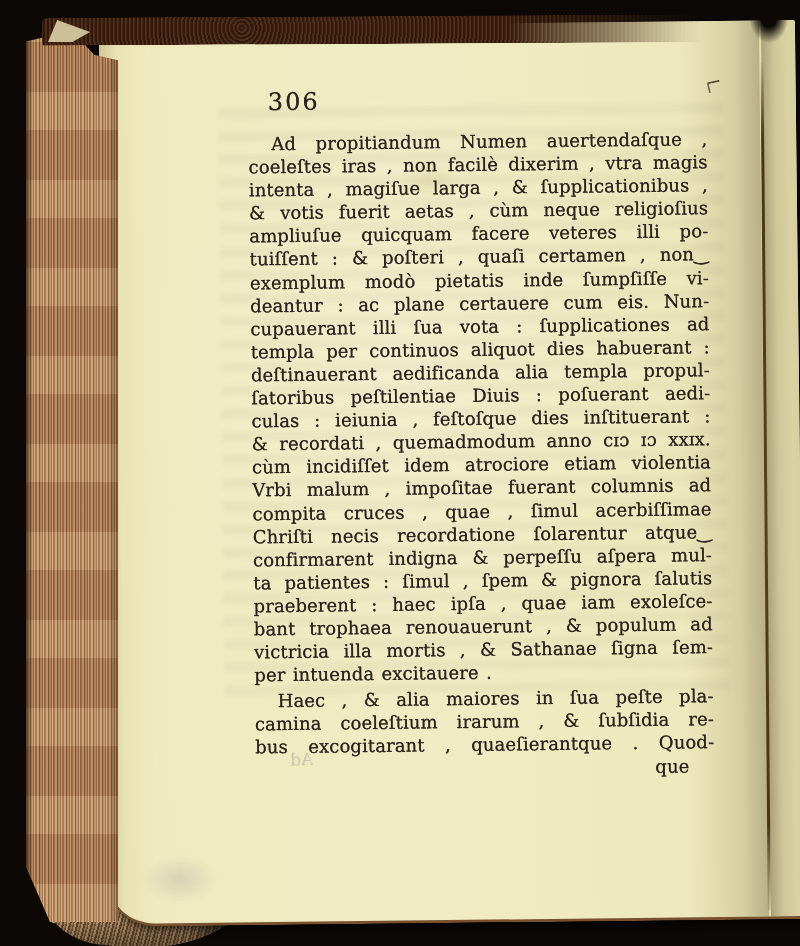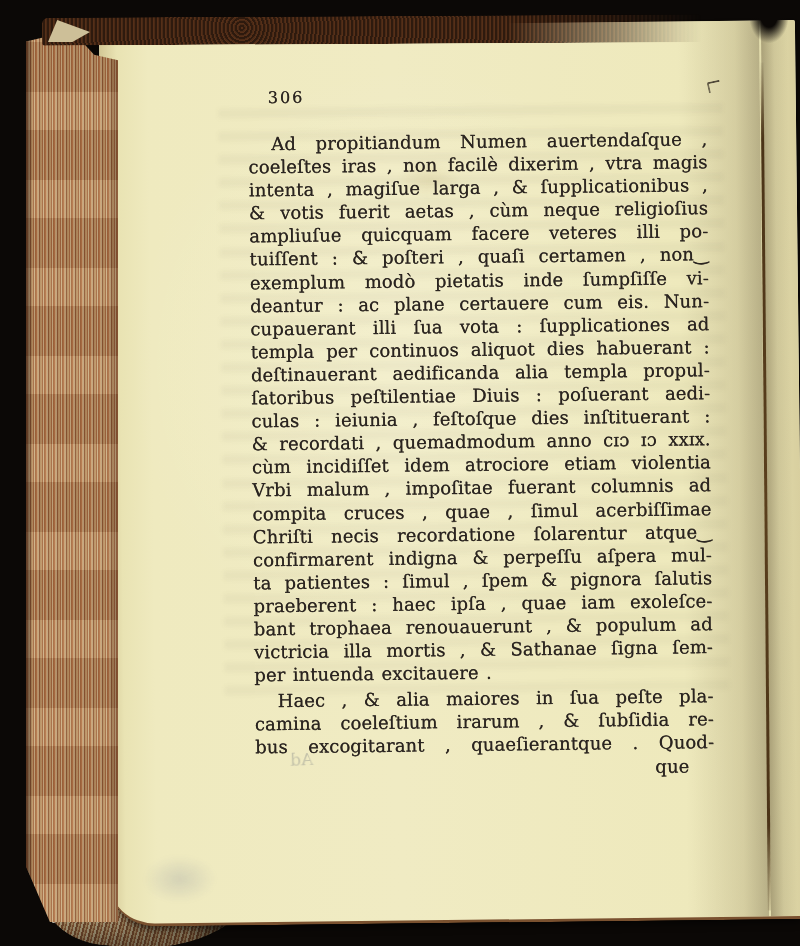--- a/index.html
+++ b/index.html
@@ -70,21 +70,21 @@
     background:radial-gradient(ellipse at 50% 50%, rgba(160,130,60,.12), rgba(160,130,60,0) 70%);
     filter:blur(2px);
   }
   .ghost{
     position:absolute; left:160px; top:724px; width:46px;
     font-size:17px; color:#646a76; opacity:.30;
     transform:scaleX(-1) rotate(2deg); filter:blur(.6px);
   }
   .pagenum{
     position:absolute; left:168px; top:62px;
-    font-size:16px; letter-spacing:2px;
+    font-size:24px; letter-spacing:2px;
     text-shadow:.2px .3px .5px rgba(35,28,22,.8);
   }
   .textblock{
     position:absolute; left:148px; top:106px; width:459px;
     font-size:18px; line-height:23.1px; letter-spacing:.1px; word-spacing:1.5px;
     text-shadow:.2px .3px .45px rgba(35,28,22,.8);
   }
   .para .line{ text-align:justify; text-align-last:justify; }
   .para .line:first-child{ text-indent:23px; }
   .para .line.short{ text-align-last:left; }

